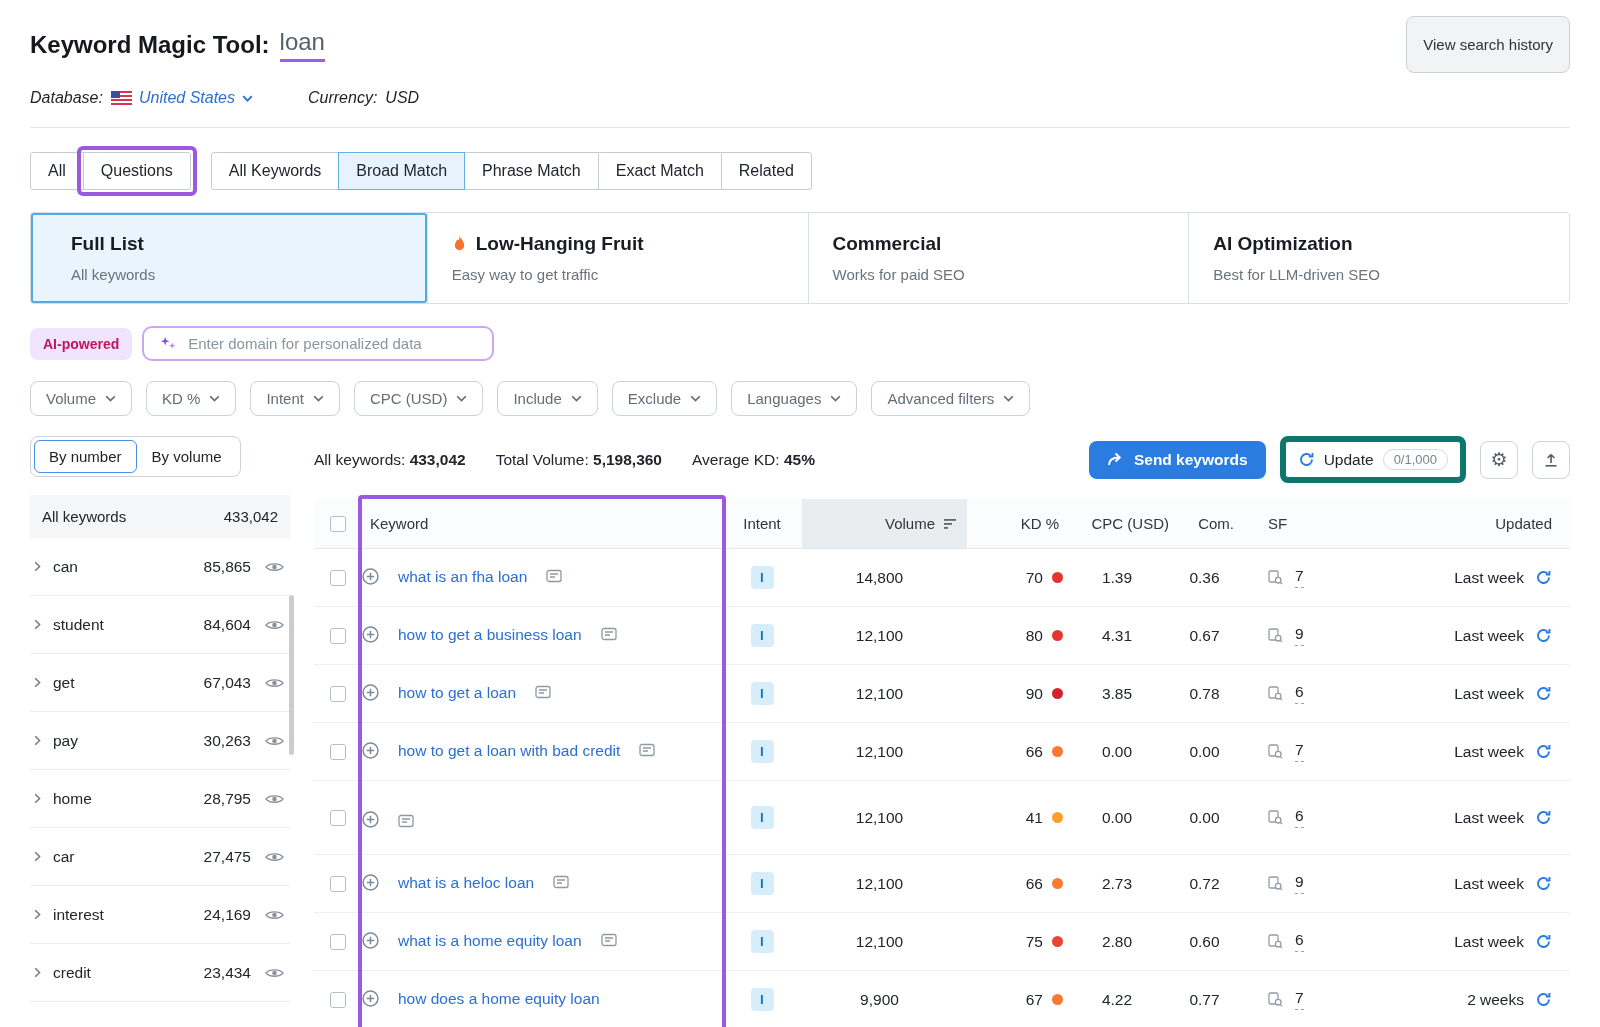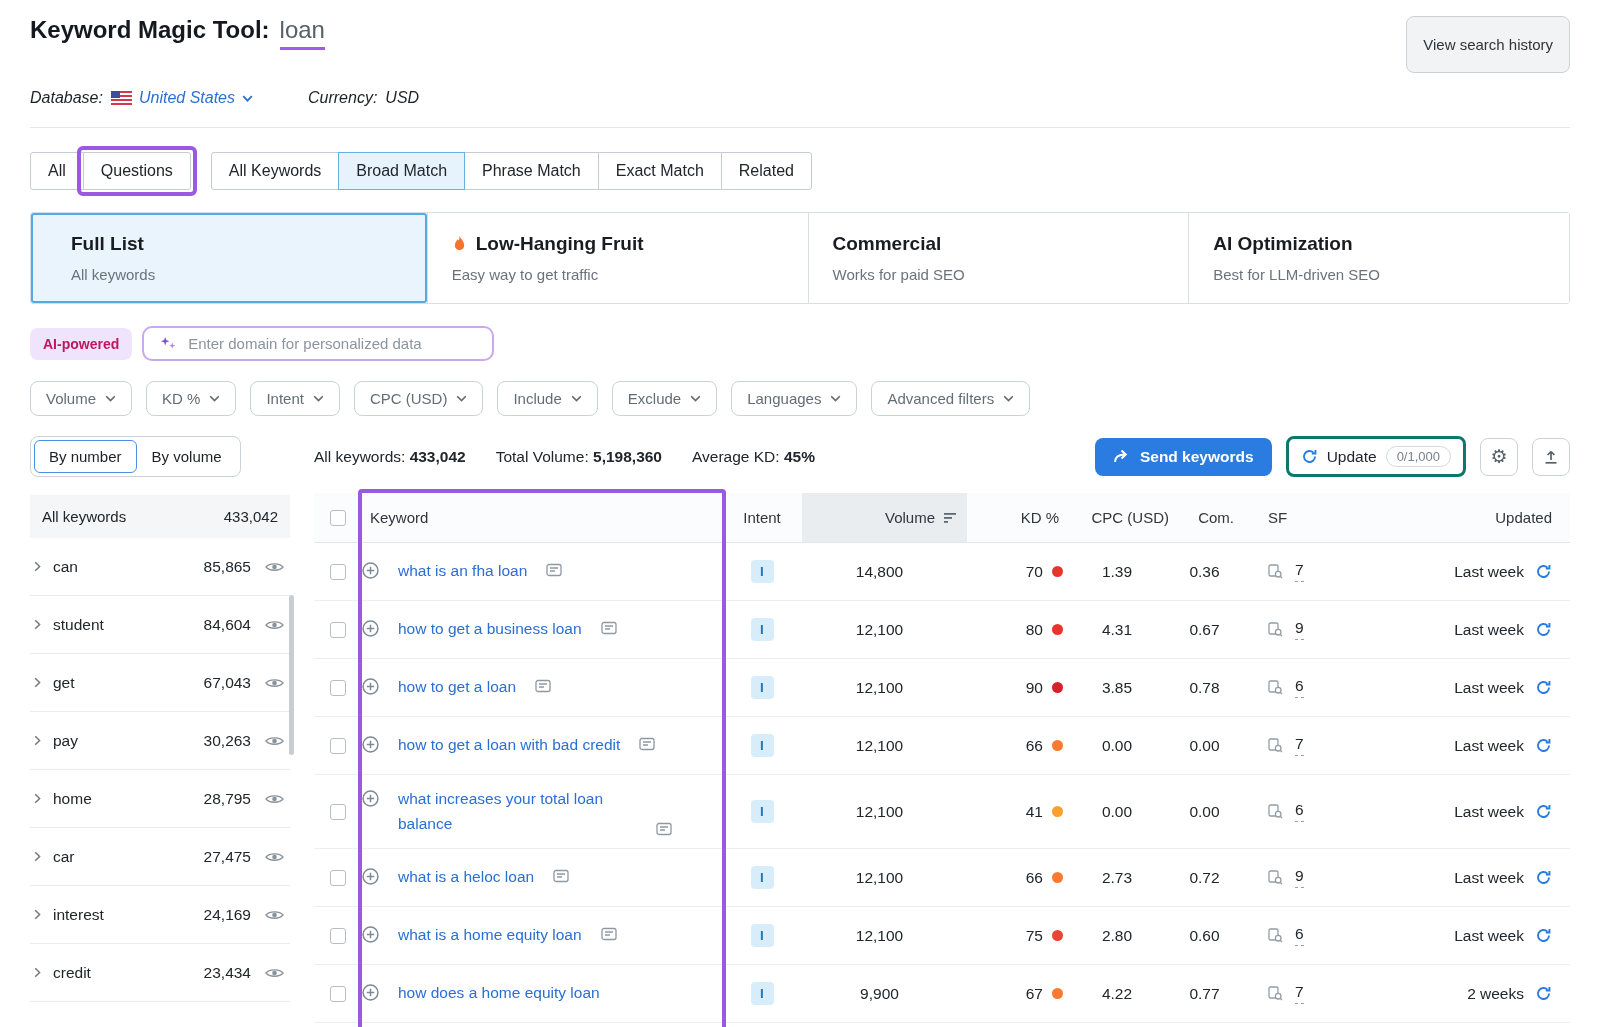--- a/index.html
+++ b/index.html
@@ -5,21 +5,21 @@
   * { margin:0; padding:0; box-sizing:border-box; }
   html,body { width:1600px; height:1027px; }
   body {
     font-family:"Liberation Sans","DejaVu Sans",sans-serif;
     background:#fff; color:#1d2228; overflow:hidden; position:relative;
   }
   .app { width:1600px; height:1027px; position:relative; }
 
   
   .topbar { padding:16px 30px 0 30px; }
-  .title-row { display:flex; align-items:flex-start; }
+  .title-row { display:flex; align-items:center; }
   .page-title { font-size:24px; font-weight:bold; color:#15191d; }
   .query-term { font-size:24px; font-weight:400; color:#55606a; margin-left:10px;
     border-bottom:3px solid #a05ce8; padding-bottom:3px; }
   .history-btn { margin-left:auto; background:#f1f3f4; border:1px solid #ccd2d6;
     border-radius:8px; padding:19px 16px; font-size:15px; color:#2f3438; cursor:pointer; }
   .meta-row { display:flex; align-items:center; margin-top:16px; font-size:16px; color:#1d2228;font-style:italic; }
   .meta-label { margin-right:8px; }
   .db-link { display:flex; align-items:center; gap:7px; color:#2a6fd3; cursor:pointer; }
   .currency-group { margin-left:55px; display:flex; gap:8px; }
   .hr { border-bottom:1px solid #e4e7ea; margin-top:20px; }
@@ -77,21 +77,21 @@
   .side-scroll { position:absolute; right:-4px; top:100px; width:5px; height:160px;
     background:#c8cdd2; border-radius:3px; }
 
   
   .main { flex:1; position:relative; min-width:0; }
   .summary-bar { display:flex; align-items:center; font-size:15.5px; color:#20262b; }
   .stat { margin-right:30px; white-space:nowrap; }
   .stat b { font-weight:bold; }
   .send-btn { margin-left:auto; display:flex; align-items:center; gap:10px; background:#2a7ce0;
     color:#fff; border:none; border-radius:8px; padding:10px 18px; font-size:15.5px; font-weight:bold; cursor:pointer; }
-  .update-btn { display:flex; align-items:center; gap:9px; border:3px solid #0f766e; border-radius:8px;
+  .update-btn { display:flex; align-items:center; gap:9px; border:6px solid #0f766e; border-radius:8px;
     background:#fff; padding:7px 12px; margin-left:14px; font-size:15.5px; color:#20262b; cursor:pointer; }
   .update-pill { border:1px solid #d4d9dd; border-radius:12px; padding:2px 10px; font-size:13px; color:#7a838b; }
   .icon-btn { width:38px; height:38px; border:1px solid #ccd2d7; border-radius:8px; background:#fff;
     display:flex; align-items:center; justify-content:center; margin-left:14px; cursor:pointer; }
   .gear-glyph { font-family:"DejaVu Sans",sans-serif; font-size:19px; color:#57616a; line-height:1; }
 
   
   .table-wrap { position:relative; margin-top:16px; }
   .grid-row { display:grid; grid-template-columns:48px 360px 80px 165px 100px 110px 65px 90px 1fr;
     align-items:center; }
@@ -689,21 +689,20 @@
           <div class="c-check">
               <span class="checkbox"></span>
             </div>
           <div class="c-kw" style="max-width:330px;">
             <span class="plus-ic">
                 <svg width="17" height="17" viewBox="0 0 16 16">
                   <circle cx="8" cy="8" r="7" fill="none" stroke="#7d8a97" stroke-width="1.4"></circle>
                   <path d="M8 4.5v7M4.5 8h7" stroke="#7d8a97" stroke-width="1.4"></path>
                 </svg>
               </span>
-            <a class="kw-link">what increases your total loan balance</a>
             <span class="serp-ic" style="align-self:flex-end;">
                 <svg width="16" height="14" viewBox="0 0 16 14">
                   <rect x="1" y="1.5" width="14" height="11" rx="2" fill="none" stroke="#8e98a1" stroke-width="1.3"></rect>
                   <path d="M4 5h8M4 8h5" stroke="#8e98a1" stroke-width="1.3"></path>
                 </svg>
               </span>
           </div>
           <div class="c-int">
               <span class="intent-badge">I</span>
             </div>

